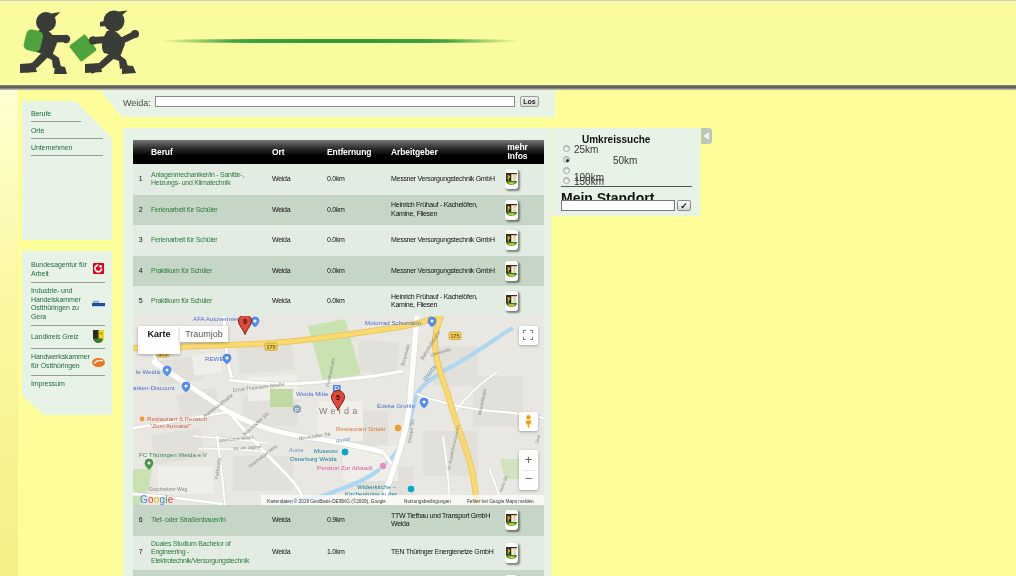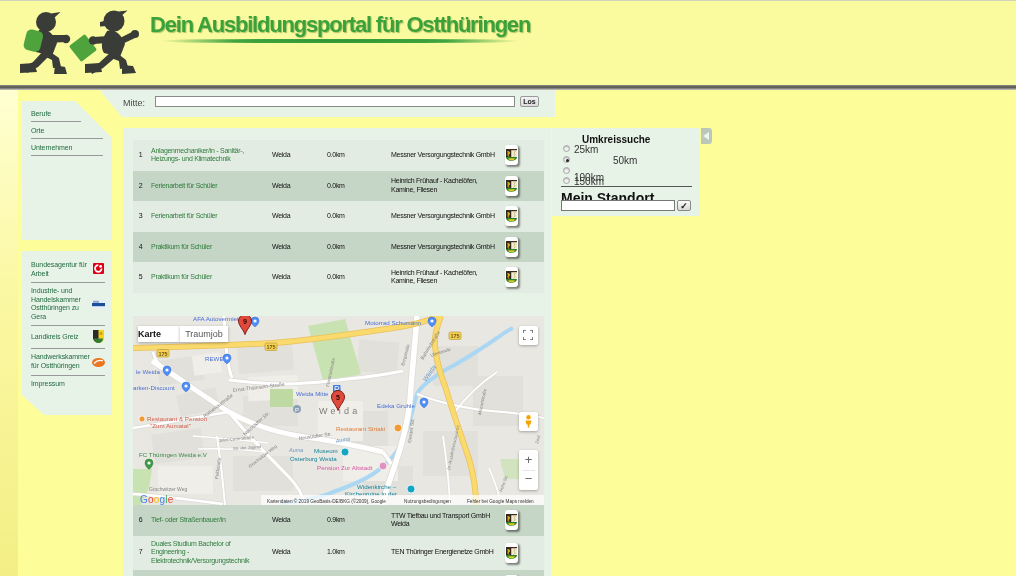--- a/index.html
+++ b/index.html
@@ -72,21 +72,20 @@
       <path d="M108 35 L94 36 L93 43 L108 42 Z"></path>
       <circle cx="93" cy="39.5" r="4.2"></circle>
       <path d="M118 38 L132 31 L135 37 L120 44 Z"></path>
       <circle cx="135" cy="33" r="4"></circle>
       <path d="M112 50 L99 62 L89 66 L92 73 L103 67 L117 55 Z"></path>
       <path d="M85 63 L100 62 L102 71 L85 72 Z"></path>
       <path d="M117 52 L126 59 L128 66 L120 68 L119 60 L111 57 Z"></path>
       <path d="M122 64 L133 65 L136 72 L122 73 Z"></path>
     </g>
   </svg>
-  <div id="title" class="abs">Dein Ausbildungsportal für Ostthüringen</div>
   <div id="titleline" class="abs"></div>
 </div>
 <div id="graybar" class="abs"></div>
 <div id="leftstrip" class="abs"></div>
 
 <div id="sb1" class="abs">
   <div style="position:absolute;left:9px;top:9px;width:72px;">
     <a class="sblink" href="#">Berufe</a>
     <hr class="sbhr" style="width:50px;margin:4px 0 5px 0;">
     <a class="sblink" href="#">Orte</a>
@@ -132,36 +131,44 @@
           <ellipse cx="6.5" cy="4.5" rx="6.5" ry="4.5" fill="#e87722"></ellipse>
           <path d="M2 5.5 q4 -4.5 9 -2.5" stroke="#fff" stroke-width="1.2" fill="none"></path>
         </svg>
     </div>
     <hr class="sbhr" style="margin:5px 0 4px 0;">
     <a class="sblink">Impressum</a>
   </div>
 </div>
 
 <div id="search" class="abs">
-  <label>Mitte:</label>
+  <label>Weida:</label>
   <input type="text" style="">
   <div id="losbtn">Los</div>
 </div>
 
 <div id="central" class="abs">
   <table class="jobs" style="top:12px;">
     <colgroup>
         <col style="width:15px">
         <col style="width:121px">
         <col style="width:55px">
         <col style="width:64px">
         <col style="width:110px">
         <col style="width:46px">
       </colgroup>
     <tbody>
+        <tr>
+      <th></th>
+          <th style="padding-left:3px">Beruf</th>
+          <th style="padding-left:3px">Ort</th>
+          <th style="padding-left:3px">Entfernung</th>
+          <th style="padding-left:3px">Arbeitgeber</th>
+          <th style="text-align:center;line-height:9px;padding-right:7px;">mehr<br>Infos</th>
+    </tr>
     <tr class="rowA" style="height:30.5px">
       <td class="num">1</td>
           <td><a class="joblink" href="#">Anlagenmechaniker/in - Sanitär-, Heizungs- und Klimatechnik</a></td>
           <td>Weida</td>
           <td>0.0km</td>
           <td>Messner Versorgungstechnik GmbH</td>
           <td>
             <span class="crestbtn">
               <svg width="11" height="12" viewBox="0 0 11 12">
                 <rect x="0" y="0" width="5.5" height="8" fill="#2b2620"></rect>
@@ -445,21 +452,21 @@
           <path d="M0,-6.5 a6.5 6.5 0 0 1 6.5 6.5 c0 4.5 -5 8.5 -6.5 13.5 c-1.5 -5 -6.5 -9 -6.5 -13.5 a6.5 6.5 0 0 1 6.5 -6.5" fill="#de4b3c" stroke="#7e1b12" stroke-width="1"></path>
           <text x="0" y="2.5" font-family="Liberation Sans" font-size="7" font-weight="bold" fill="#330703" text-anchor="middle">5</text>
         </g>
     <rect x="128" y="179" width="283" height="10" fill="rgba(255,255,255,0.72)"></rect>
 
     <text x="134" y="187" font-family="Liberation Sans" font-size="4.7" fill="#333">Kartendaten © 2019 GeoBasis-DE/BKG (©2009), Google</text>
     <text x="271" y="187" font-family="Liberation Sans" font-size="4.7" fill="#333">Nutzungsbedingungen</text>
     <text x="334" y="187" font-family="Liberation Sans" font-size="4.7" fill="#333">Fehler bei Google Maps melden</text>
   </svg>
 
-  <div class="abs" style="left:5px;top:10px;width:42px;height:16px;background:#fff;box-shadow:0 1px 3px rgba(0,0,0,.3);font-size:9px;font-weight:bold;color:#111;text-align:left;line-height:16px;">Karte</div>
+  <div class="abs" style="left:5px;top:10px;width:42px;height:28px;background:#fff;box-shadow:0 1px 3px rgba(0,0,0,.3);font-size:9px;font-weight:bold;color:#111;text-align:center;line-height:16px;">Karte</div>
   <div class="abs" style="left:47px;top:10px;width:48px;height:16px;background:#fff;box-shadow:0 1px 3px rgba(0,0,0,.3);font-size:9px;color:#565656;text-align:center;line-height:16px;">Traumjob</div>
   <div class="abs" style="left:386px;top:10px;width:19px;height:19px;background:#fff;border-radius:2px;box-shadow:0 1px 3px rgba(0,0,0,.3);">
     <svg width="10" height="10" style="position:absolute;left:4px;top:4px;">
           <path d="M0 3 V0 H3 M7 0 H10 V3 M10 7 V10 H7 M3 10 H0 V7" stroke="#666" stroke-width="1.6" fill="none"></path>
         </svg>
   </div>
   <div class="abs" style="left:386px;top:96px;width:19px;height:19px;background:#fff;border-radius:2px;box-shadow:0 1px 3px rgba(0,0,0,.3);">
     <svg width="11" height="13" style="position:absolute;left:4px;top:3px;">
           <circle cx="5.5" cy="2.2" r="2.2" fill="#f7a100"></circle>
           <path d="M2.5 5.5 h6 l-1 4 h-1.2 v3 h-1.6 v-3 h-1.2 Z" fill="#f7a100"></path>

